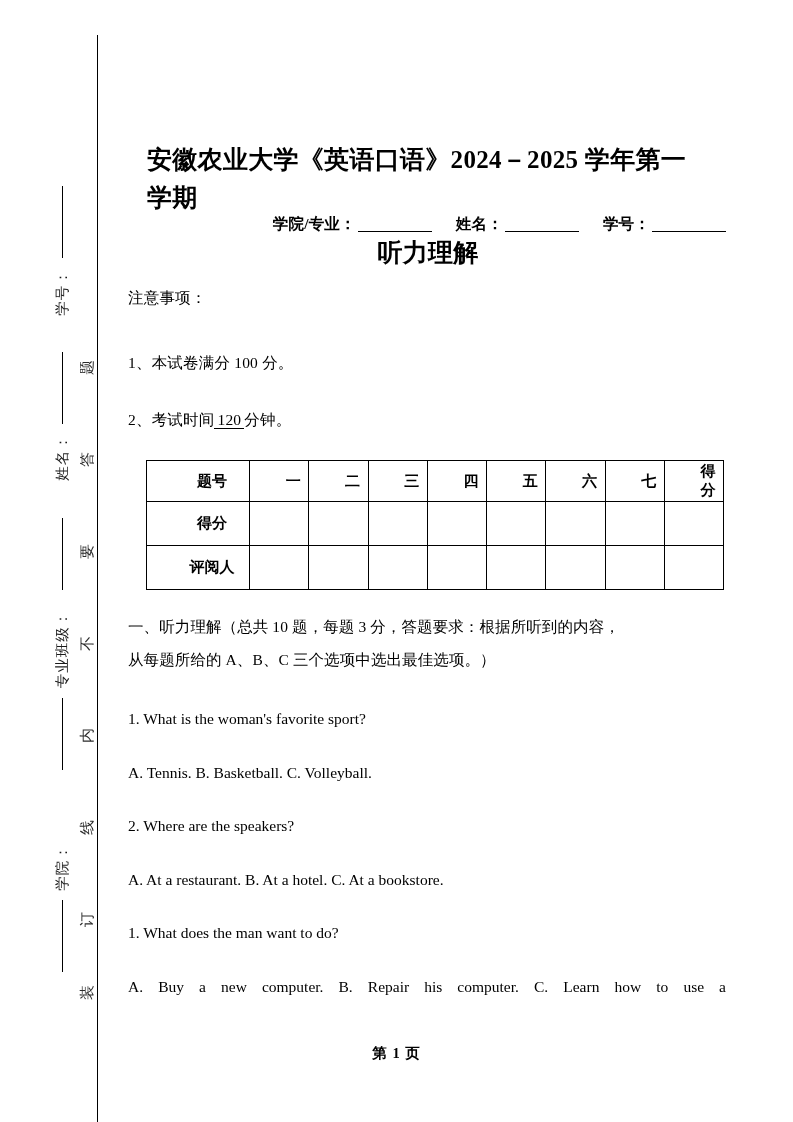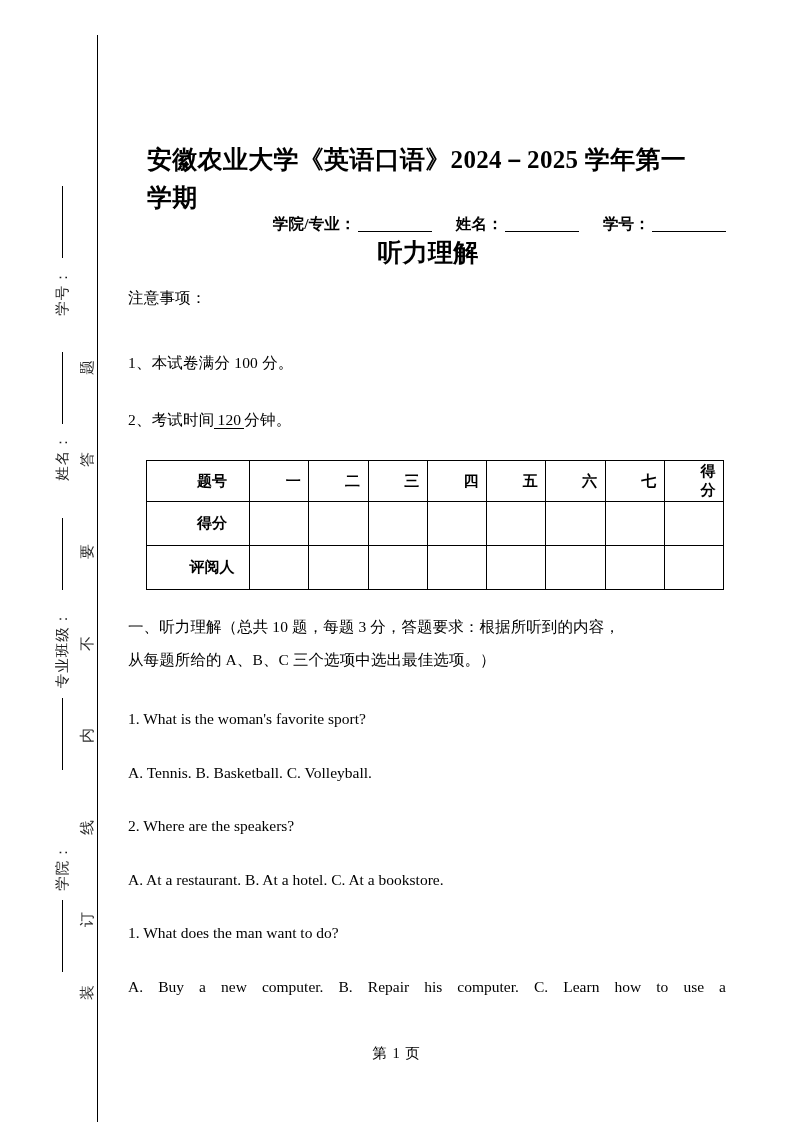--- a/index.html
+++ b/index.html
@@ -168,21 +168,21 @@
   }
 
   
   #footer {
     position: absolute;
     left: 0;
     top: 1044px;
     width: 793px;
     text-align: center;
     font-size: 14.5px;
-    font-weight: normal;
+    font-weight: bold;
     letter-spacing: 1px;
   }
 </style>
 </head>
 <body>
 
 <div id="page">
 
   <div id="binding-margin">
 

